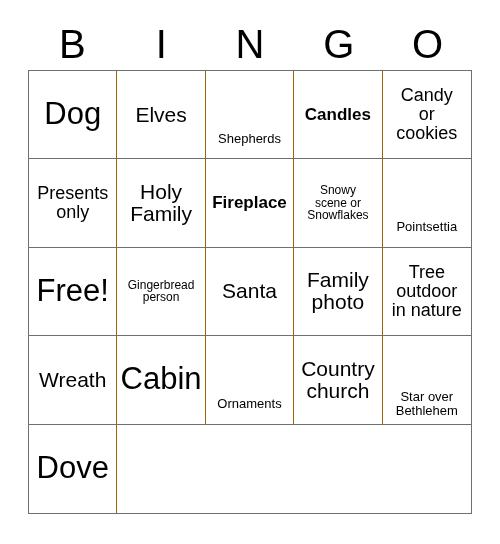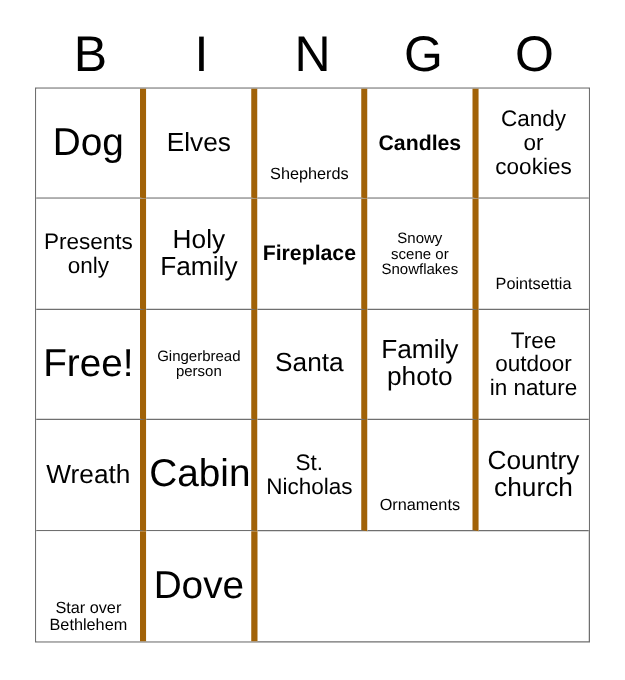--- a/index.html
+++ b/index.html
@@ -52,21 +52,21 @@
     width: 444px;
     height: 444px;
     border: 1.5px solid #6f6f6f;
     box-sizing: border-box;
     display: grid;
     grid-template-columns: repeat(5, 1fr);
     grid-template-rows: repeat(5, 1fr);
     background: #ffffff;
   }
   .cell {
-    border-right: 5px solid #a16207;
+    border-right: 1px solid #a16207;
     border-bottom: 1px solid #6f6f6f;
     box-sizing: border-box;
     display: flex;
     align-items: center;
     justify-content: center;
     text-align: center;
     padding: 1px 2px;
     background: #ffffff;
     overflow: hidden;
   }
@@ -161,24 +161,20 @@
         <span class="cell-text sz-md">Tree
 outdoor
 in nature</span>
       </div>
     <div class="cell">
         <span class="cell-text sz-lg">Wreath</span>
       </div>
     <div class="cell">
         <span class="cell-text sz-xl">Cabin</span>
       </div>
-    <div class="cell">
-        <span class="cell-text sz-md">St.
-Nicholas</span>
-      </div>
 
     <div class="cell">
         <span class="cell-text sz-xs">Ornaments</span>
       </div>
     <div class="cell">
         <span class="cell-text sz-lg">Country
 church</span>
       </div>
     <div class="cell">
         <span class="cell-text sz-xs">Star over

